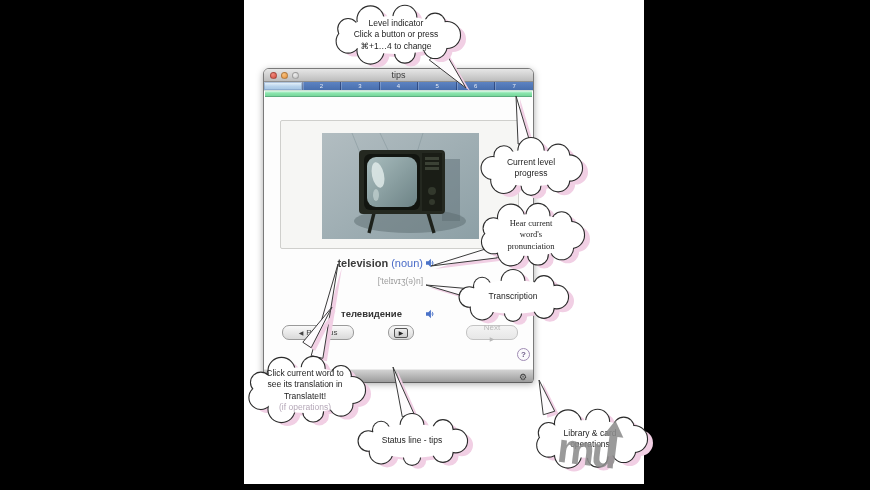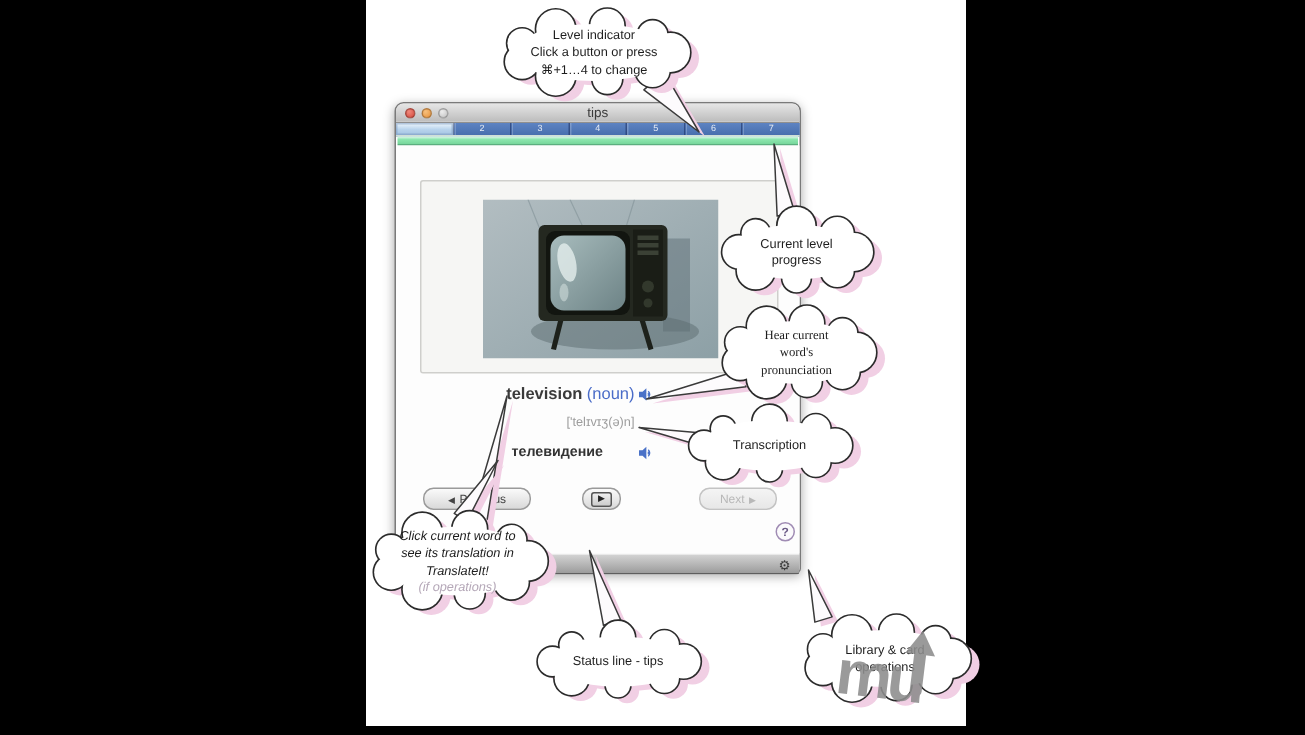--- a/index.html
+++ b/index.html
@@ -38,33 +38,33 @@
   .content { position:absolute; left:0; top:28px; right:0; height:272px; background:#fdfdfd; }
   .card { position:absolute; left:16px; top:23px; width:239px; height:129px;
           background:#f6f6f4; border:1px solid #cfcfcc; border-radius:2px; }
   .tvimg { position:absolute; left:41px; top:12px; width:157px; height:106px; }
 
   .words { position:absolute; top:160px; left:0; width:172px; text-align:right; }
   .wline { display:flex; justify-content:flex-end; align-items:center; gap:3px; }
   .w1 { margin-bottom:7px; font-size:11px; }
   .w1 .word { font-weight:bold; color:#3a3a3a; }
   .w1 .pos { color:#4a6cc8; }
-  .w2 { margin-bottom:10px; font-size:8.5px; color:#9d9d9d; padding-right:13px;padding-left:21px; }
+  .w2 { margin-bottom:22px; font-size:8.5px; color:#9d9d9d; padding-right:13px;padding-left:21px; }
   .w3 { font-size:9.5px; font-weight:bold; color:#333;gap:24px; }
   .spk { width:10px; height:10px; flex:0 0 auto; }
 
   .btn { position:absolute; top:228px; height:15px; border:1px solid #9a9a9a; border-radius:7px;
          background:linear-gradient(#fafafa,#d9d9d9); font-size:8px; color:#444;
          display:flex; align-items:center; justify-content:center; gap:3px; }
   .btn-prev { left:18px; width:72px; }
   .btn-play { left:124px; width:26px; }
   .btn-play .pic { border:1px solid #555; border-radius:2px; font-size:6px; line-height:1;
                    padding:1px 4px; color:#222; background:linear-gradient(#eee,#ccc); }
   .btn-next { left:202px; width:52px; border-color:#c3c3c3; color:#b8b8b8;
-              background:linear-gradient(#f4f4f4,#e7e7e7); }
+              background:linear-gradient(#f4f4f4,#e7e7e7);flex-direction:column; }
   .helpbtn { position:absolute; left:253px; top:251px; width:13px; height:13px; border-radius:50%;
              border:1.4px solid #a08cb4; color:#6b5a86; font-size:8px; font-weight:bold;
              display:flex; align-items:center; justify-content:center; background:#fbfafc; }
 
   .statusbar { position:absolute; left:0; right:0; top:300px; height:14px;
                background:linear-gradient(#d2d2d2,#9c9c9c); border-top:1px solid #e9e9e9;
                border-bottom:1px solid #5e5e5e; border-radius:0 0 2px 2px; }
   .statustext { position:absolute; left:38px; top:2px; font-size:8px; color:#3c3c3c; }
   .gear { position:absolute; right:6px; top:1px; font-size:9px; color:#3c3c3c; line-height:12px; }
 
@@ -74,21 +74,21 @@
   .cloud { position:absolute; z-index:4; }
   .cloud svg { position:absolute; inset:0; overflow:visible; }
   .cloud-text { position:absolute; inset:0; display:flex; flex-direction:column; align-items:center;
                 justify-content:center; text-align:center; font-size:8.5px; line-height:1.32;
                 color:#1d1d1d; padding:8px 12px; white-space:pre-line; }
   .cloud-note { color:#b5a8b8; font-size:8.5px; line-height:1.2; }
   #c1 { left:332px; top:5px;  width:128px; height:60px; }
   #c2 { left:480px; top:139px; width:102px; height:58px; }
   #c3 { left:478px; top:203px; width:106px; height:64px;font-family:Liberation Serif, serif; }
   #c4 { left:458px; top:271px; width:110px; height:52px; }
-  #c5 { left:245px; top:340px; width:120px; height:68px;font-style:italic; }
+  #c5 { left:245px; top:356px; width:120px; height:68px; }
   #c6 { left:357px; top:415px; width:110px; height:52px; }
   #c7 { left:533px; top:409px; width:114px; height:60px; }
 
   #watermark { position:absolute; left:558px; top:416px; width:70px; height:62px; z-index:5;
                pointer-events:none; }
 </style>
 </head>
 <body>
 
 <div id="stage">

